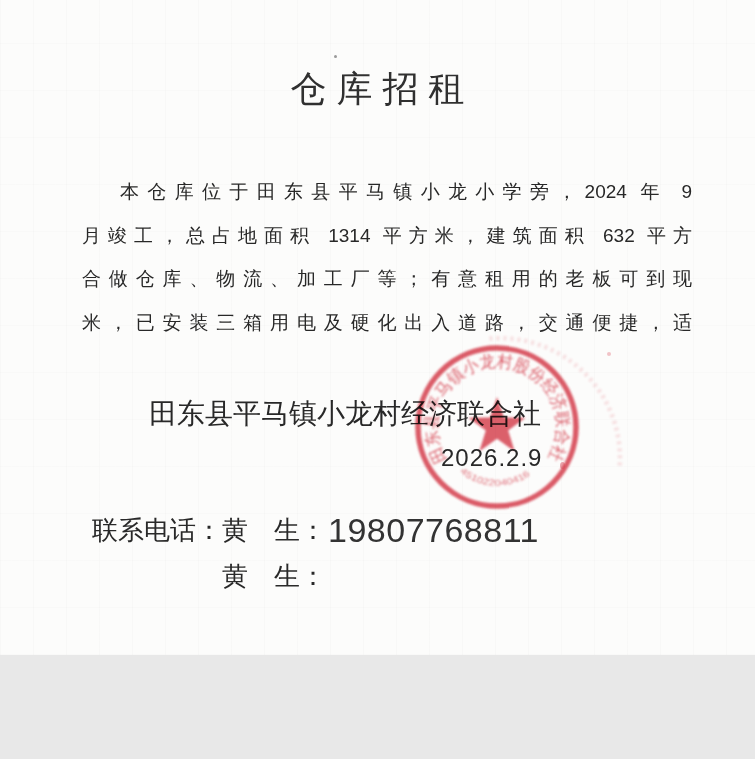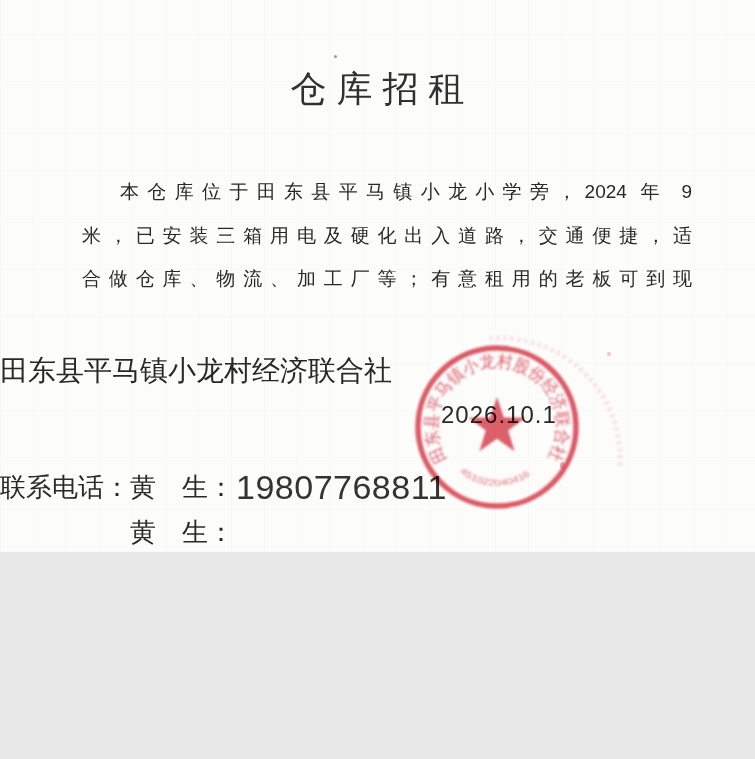--- a/index.html
+++ b/index.html
@@ -2,21 +2,21 @@
 <html><head>
 <meta charset="utf-8">
 <style>
   html,body{margin:0;padding:0;}
   body{
     background:#e8e8e8;
     font-family:"Liberation Sans","DejaVu Sans",serif;
   }
   .page{
     position:relative;
-    width:755px;height:552px;
+    width:755px;height:655px;
     margin:0 auto;
     background-color:#fcfcfb;
     background-image:
       repeating-linear-gradient(90deg, rgba(0,0,0,0.016) 0 1px, transparent 1px 33px),
       repeating-linear-gradient(0deg, rgba(0,0,0,0.010) 0 1px, transparent 1px 47px);
     overflow:hidden;
     color:#2b2b2b;
   }
   .title{
     margin:0;
@@ -41,34 +41,35 @@
     text-align:justify;
     text-align-last:justify;
     text-justify:inter-character;
   }
   .para-line.first{ text-indent:2em; }
   .para-line.last{ text-align-last:left; }
   .signature{
     margin-top:48px;
     font-size:28px;
     line-height:44px;
-    text-align:left;
+    text-align:center;
     padding-right:65px;
     color:#282828;
   }
   .date{
     font-size:24px;
     line-height:44px;
     padding-left:441px;
     color:#282828;
     letter-spacing:1px;
   }
   .contacts{ margin-top:28px; }
   .contact-row{
     display:flex;
+    padding-left:92px;
     font-size:26px;
     line-height:45.5px;
     color:#292929;
   }
   .contact-label{ width:130px; flex:none; }
   .contact-name{ width:106px; flex:none; }
   .contact-phone{
     font-size:34px;
     letter-spacing:0.5px;
     align-self:center;
@@ -90,27 +91,28 @@
 </style>
 </head>
 <body>
 
 <div class="page">
 
   <h1 class="title">仓库招租</h1>
 
   <div class="para">
     <div class="para-line first">本仓库位于田东县平马镇小龙小学旁，2024 年 9</div>
+    <div class="para-line">月竣工，总占地面积 1314 平方米，建筑面积 632 平方</div>
+    <div class="para-line">合做仓库、物流、加工厂等；有意租用的老板可到现</div>
     <div class="para-line">米，已安装三箱用电及硬化出入道路，交通便捷，适</div>
-    <div class="para-line">合做仓库、物流、加工厂等；有意租用的老板可到现</div>
   </div>
 
   <div class="signature">田东县平马镇小龙村经济联合社</div>
 
-  <div class="date">2026.10.1</div>
+  <div class="date">2026.2.9</div>
 
   <div class="contacts">
     <div class="contact-row">
       <div class="contact-label">联系电话：</div>
       <div class="contact-name">黄　生：</div>
       <div class="contact-phone">19807768811</div>
     </div>
     <div class="contact-row">
       <div class="contact-label"></div>
       <div class="contact-name">黄　生：</div>

